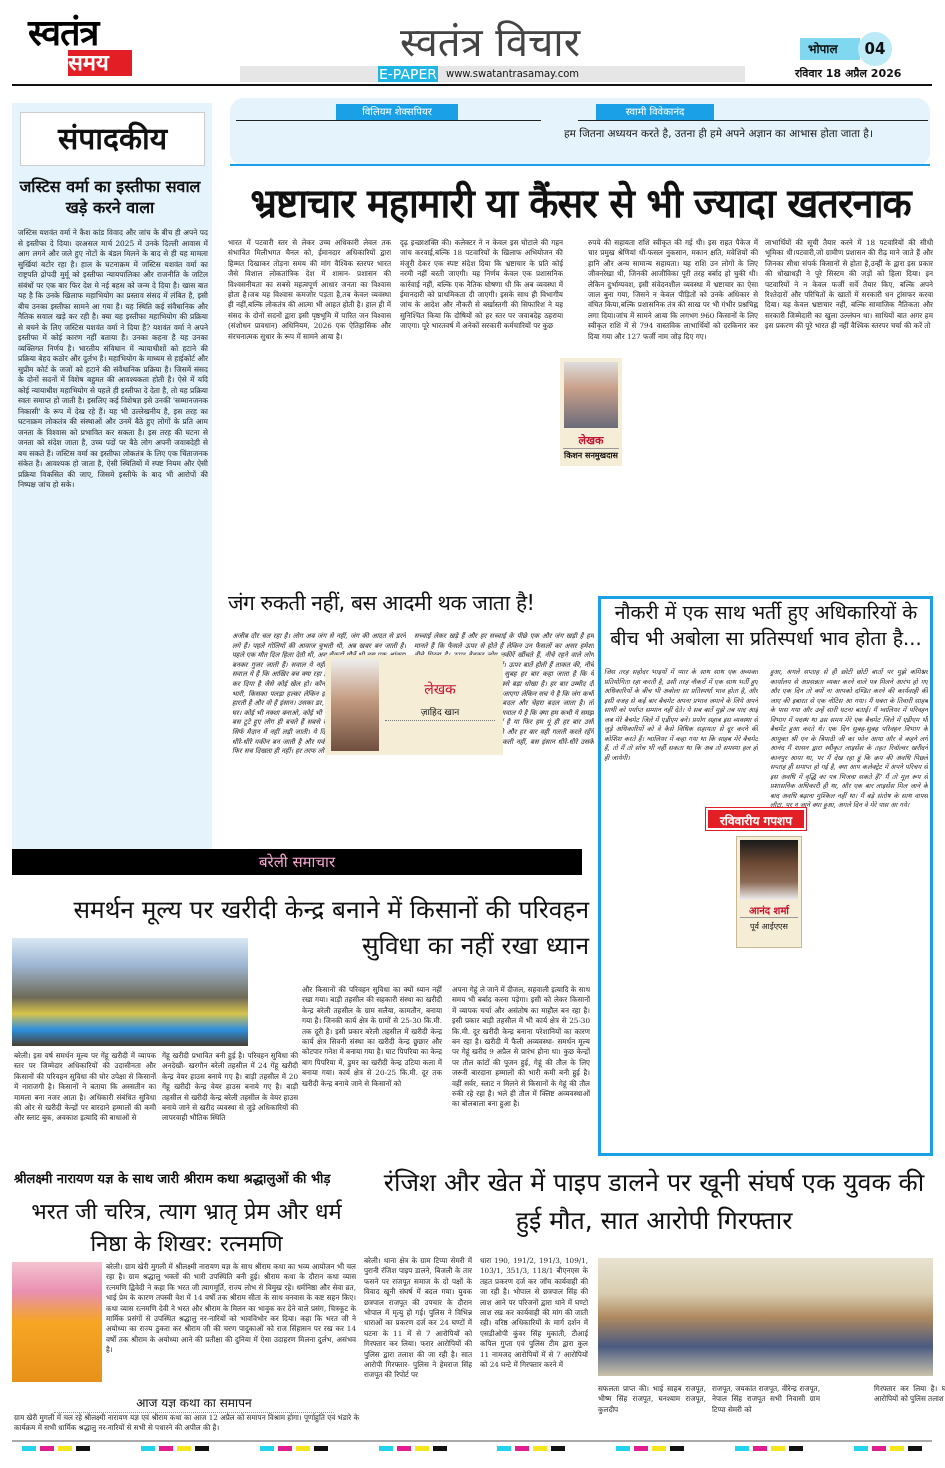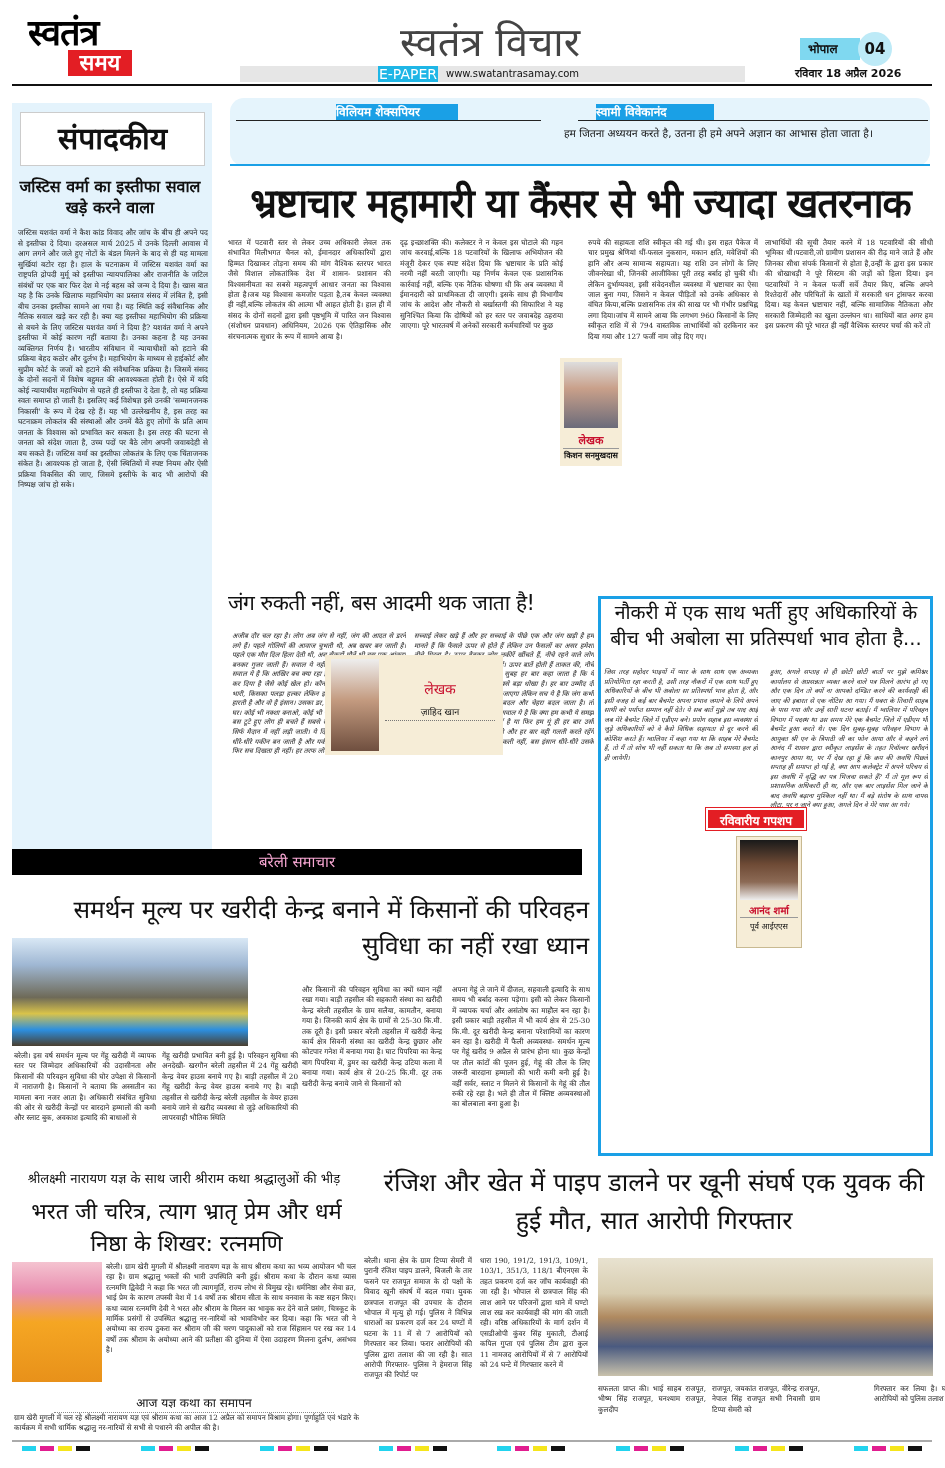--- a/index.html
+++ b/index.html
@@ -4,32 +4,32 @@
 <style>
 *{box-sizing:border-box;margin:0;padding:0}
 body{width:945px;height:1468px;background:#fff;font-family:"DejaVu Sans",sans-serif;color:#111;position:relative;overflow:hidden}
 .abs{position:absolute}
 .txt{font-family:"DejaVu Serif",serif;font-size:7.2px;line-height:10.4px;text-align:justify;overflow:hidden;color:#222}
 .ital{font-style:italic}
 .hd{font-family:"DejaVu Sans",sans-serif;font-weight:normal;color:#111;line-height:1.1}
 
 #logo{left:28px;top:14px;width:90px;height:70px}
 #logo .a{font-size:36px;font-weight:bold;line-height:38px;color:#000000;letter-spacing:-1px}
-#logo .b{background:#e31e24;color:#fff;font-size:22px;font-weight:bold;width:64px;margin-left:40px;text-align:center;line-height:26px;margin-top:-2px}
+#logo .b{background:#e31e24;color:#fff;font-size:22px;font-weight:bold;width:64px;margin-left:40px;line-height:26px;margin-top:-2px}
 #title{left:370px;top:20px;width:240px;font-size:40px;color:#444;text-align:center;font-weight:normal;line-height:44px}
 #urlbar{left:240px;top:66px;width:505px;height:16px;background:#e6e6e6}
 #epaper{left:378px;top:66px;width:60px;height:16px;background:#1fb6e6;color:#fff;font-size:14px;line-height:16px;text-align:center}
 #url{left:446px;top:66px;font-size:10px;line-height:16px;color:#111}
 #city{left:800px;top:38px;width:60px;height:22px;background:#7fd8f0;font-size:12px;font-weight:bold;line-height:22px;padding-left:8px}
 #pageno{left:858px;top:32px;width:34px;height:34px;border-radius:50%;background:#bdeaf7;font-size:15px;font-weight:bold;text-align:center;line-height:34px}
 #date{left:795px;top:66px;font-size:11px;font-weight:bold;line-height:16px}
 #rule{left:12px;top:84px;width:920px;height:2px;background:#111}
 
 #quotebox{left:230px;top:98px;width:700px;height:68px;background:#e5f4fc;border-radius:14px}
-.qtag{height:16px;background:#1aa0e6;color:#fff;font-size:12px;font-weight:bold;text-align:left;line-height:16px}
+.qtag{height:16px;background:#1aa0e6;color:#fff;font-size:10px;font-weight:normal;text-align:center;line-height:16px}
 .qline{height:1px;background:#222}
 .qtxt{font-size:10.5px;text-align:center;line-height:15px}
 
 #edpanel{left:12px;top:103px;width:200px;height:760px;background:#e4f3fc}
 #edhead{left:20px;top:112px;width:185px;height:54px;background:#fff;border:1px solid #ccc;font-size:30px;font-weight:bold;text-align:center;line-height:52px}
 #edtitle{left:15px;top:176px;width:190px;font-size:16px;text-align:center;line-height:21px;font-weight:bold}
 
 #mainhl{left:228px;top:178px;width:705px;font-size:40px;font-weight:900;text-align:center;line-height:50px;letter-spacing:-1px;transform:scaleX(0.95)}
 .blackbar{background:#000;color:#f9a8d4;text-align:center}
 .photo{background:linear-gradient(135deg,#caa98a,#8a6a55 60%,#f4e8d8);}
@@ -99,21 +99,21 @@
 </div>
 
 <div class="abs blackbar" style="left:12px;top:849px;width:570px;height:26px;font-size:15px;line-height:26px">बरेली समाचार</div>
 <div class="abs hd" style="left:14px;top:892px;width:575px;font-size:24.5px;line-height:36px;text-align:right;direction:ltr">समर्थन मूल्य पर खरीदी केन्द्र बनाने में किसानों की परिवहन सुविधा का नहीं रखा ध्यान</div>
 <div class="abs" style="left:12px;top:938px;width:236px;height:108px;background:linear-gradient(180deg,#d9e8f5 0%,#9fb7d3 25%,#6e6a58 55%,#d9c34a 70%,#2c8fe0 85%,#4a3f2f 100%)"></div>
 <div class="abs txt" style="left:14px;top:1051px;width:142px;height:84px">बरेली। इस वर्ष समर्थन मूल्य पर गेंहू खरीदी में व्यापक स्तर पर जिम्मेदार अधिकारियों की उदासीनता और किसानों की परिवहन सुविधा की घोर उपेक्षा से किसानों में नाराजगी है। किसानों ने बताया कि अस्सतीन का मामला बना नजर आता है। अधिकारी संबंधित सुविधा की ओर से खरीदी केन्द्रों पर बारदाने हम्मालों की कमी और स्लाट बुक, अवकाश इत्यादि की बाधाओं से</div>
 <div class="abs txt" style="left:162px;top:1051px;width:136px;height:84px">गेंहू खरीदी प्रभावित बनी हुई है। परिवहन सुविधा की अनदेखी- खरगौन बरेली तहसील में 24 गेंहू खरीदी केन्द्र वेयर हाउस बनाये गए है। बाड़ी तहसील में 20 गेंहू खरीदी केन्द्र वेयर हाउस बनाये गए है। बाड़ी तहसील से खरीदी केन्द्र बरेली तहसील के वेयर हाउस बनाये जाने से खरीद व्यवस्था से जुड़े अधिकारियों की लापरवाही भौतिक स्थिति</div>
 <div class="abs txt" style="left:302px;top:985px;width:140px;height:150px">और किसानों की परिवहन सुविधा का क्यों ध्यान नहीं रखा गया। बाड़ी तहसील की सहकारी संस्था का खरीदी केन्द्र बरेली तहसील के ग्राम सलैया, कामतौन, बनाया गया है। जिनकी कार्य क्षेत्र के ग्रामों से 25-30 कि.मी. तक दूरी है। इसी प्रकार बरेली तहसील में खरीदी केन्द्र कार्य क्षेत्र सिवनी संस्था का खरीदी केन्द्र छुछार और कोटपार गनेश में बनाया गया है। घाट पिपरिया का केन्द्र बाग पिपरिया में, डुमर का खरीदी केन्द्र उटिया कला में बनाया गया। कार्य क्षेत्र से 20-25 कि.मी. दूर तक खरीदी केन्द्र बनाये जाने से किसानों को</div>
 <div class="abs txt" style="left:452px;top:985px;width:138px;height:150px">अपना गेहूं ले जाने में दीजल, सहवाली इत्यादि के साथ समय भी बर्बाद करना पड़ेगा। इसी को लेकर किसानों में व्यापक चर्चा और असंतोष का माहौल बन रहा है। इसी प्रकार बाड़ी तहसील में भी कार्य क्षेत्र से 25-30 कि.मी. दूर खरीदी केन्द्र बनाना परेशानियों का कारण बन रहा है। खरीदी में फैली अव्यवस्था- समर्थन मूल्य पर गेहूं खरीद 9 अप्रैल से प्रारंभ होना था। कुछ केन्द्रों पर तौल कांटों की पूजन हुई, गेहूं की तौल के लिए जरूरी बारदाना हम्मालों की भारी कमी बनी हुई है। वहीं सर्वर, स्लाट न मिलने से किसानों के गेहूं की तौल रुकी रहे रहा है। भले ही तौल में क्लिष्ट अव्यवस्थाओं का बोलबाला बना हुआ है।</div>
 
-<div class="abs hd" style="left:14px;top:1172px;width:340px;font-size:13px;font-weight:normal;text-align:center">श्रीलक्ष्मी नारायण यज्ञ के साथ जारी श्रीराम कथा श्रद्धालुओं की भीड़</div>
+<div class="abs hd" style="left:14px;top:1172px;width:340px;font-size:13px;font-weight:bold;text-align:left">श्रीलक्ष्मी नारायण यज्ञ के साथ जारी श्रीराम कथा श्रद्धालुओं की भीड़</div>
 <div class="abs hd" style="left:14px;top:1196px;width:345px;font-size:22px;font-weight:normal;text-align:center;line-height:32px">भरत जी चरित्र, त्याग भ्रातृ प्रेम और धर्म निष्ठा के शिखर: रत्नमणि</div>
 <div class="abs" style="left:12px;top:1262px;width:90px;height:120px;background:linear-gradient(180deg,#f4c3d0 0%,#e98fb0 25%,#f5a623 50%,#e8911a 100%)"></div>
 <div class="abs txt" style="left:106px;top:1262px;width:250px;height:124px">बरेली। ग्राम खेरी मुगली में श्रीलक्ष्मी नारायण यज्ञ के साथ श्रीराम कथा का भव्य आयोजन भी चल रहा है। ग्राम श्रद्धालु भक्तों की भारी उपस्थिति बनी हुई। श्रीराम कथा के दौरान कथा व्यास रत्नमणि द्विवेदी ने कहा कि भरत जी त्यागमूर्ति, राज्य लोभ से विमुख रहे। धर्मनिष्ठा और सेवा व्रत, भाई प्रेम के कारण तपस्वी वेश में 14 वर्षों तक श्रीराम सीता के साथ वनवास के कष्ट सहन किए। कथा व्यास रत्नमणि देवी ने भरत और श्रीराम के मिलन का भावुक कर देने वाले प्रसंग, चित्रकूट के मार्मिक प्रसंगों से उपस्थित श्रद्धालु नर-नारियों को भावविभोर कर दिया। कहा कि भरत जी ने अयोध्या का राज्य ठुकरा कर श्रीराम जी की चरण पादुकाओं को राज सिंहासन पर रख कर 14 वर्षों तक श्रीराम के अयोध्या आने की प्रतीक्षा की दुनिया में ऐसा उदाहरण मिलना दुर्लभ, असंभव है।</div>
 <div class="abs" style="left:54px;top:1394px;width:280px;text-align:center;font-size:12px;border-bottom:1px dotted #888;padding-bottom:1px">आज यज्ञ कथा का समापन</div>
 <div class="abs txt" style="left:14px;top:1413px;width:345px;height:24px">ग्राम खेरी मुगली में चल रहे श्रीलक्ष्मी नारायण यज्ञ एवं श्रीराम कथा का आज 12 अप्रैल को समापन विश्राम होगा। पूर्णाहुति एवं भंडारे के कार्यक्रम में सभी धार्मिक श्रद्धालु नर-नारियों से सभी से पधारने की अपील की है।</div>
 
 <div class="abs hd" style="left:374px;top:1164px;width:560px;font-size:25px;font-weight:normal;line-height:38px;text-align:center">रंजिश और खेत में पाइप डालने पर खूनी संघर्ष एक युवक की हुई मौत, सात आरोपी गिरफ्तार</div>
 <div class="abs txt" style="left:364px;top:1256px;width:108px;height:180px">बरेली। थाना क्षेत्र के ग्राम टिप्पा सेमरी में पुरानी रंजिश पाइप डालने, बिजली के तार फसने पर राजपूत समाज के दो पक्षों के विवाद खूनी संघर्ष में बदल गया। युवक छत्रपाल राजपूत की उपचार के दौरान भोपाल में मृत्यु हो गई। पुलिस ने विभिन्न धाराओं का प्रकरण दर्ज कर 24 घण्टों में घटना के 11 में से 7 आरोपियों को गिरफ्तार कर लिया। फरार आरोपियों की पुलिस द्वारा तलाश की जा रही है। सात आरोपी गिरफ्तार- पुलिस ने हेमराज सिंह राजपूत की रिपोर्ट पर</div>
 <div class="abs txt" style="left:480px;top:1256px;width:108px;height:180px">धारा 190, 191/2, 191/3, 109/1, 103/1, 351/3, 118/1 बीएनएस के तहत प्रकरण दर्ज कर जाँच कार्यवाही की जा रही है। भोपाल से छत्रपाल सिंह की लाश आने पर परिजनों द्वारा थाने में घण्टो लाश रख कर कार्यवाही की मांग की जाती रही। वरिष्ठ अधिकारियों के मार्ग दर्शन में एसडीओपी कुंवर सिंह मुकाती, टीआई कपिल गुप्ता एवं पुलिस टीम द्वारा कुल 11 नामजद आरोपियों में से 7 आरोपियों को 24 घन्टे में गिरफ्तार करने में</div>
 <div class="abs" style="left:598px;top:1258px;width:335px;height:118px;background:linear-gradient(180deg,#e8e2d0 0%,#d8cdb0 30%,#b08a60 50%,#4a5a80 75%,#c9c2ac 100%)"></div>

